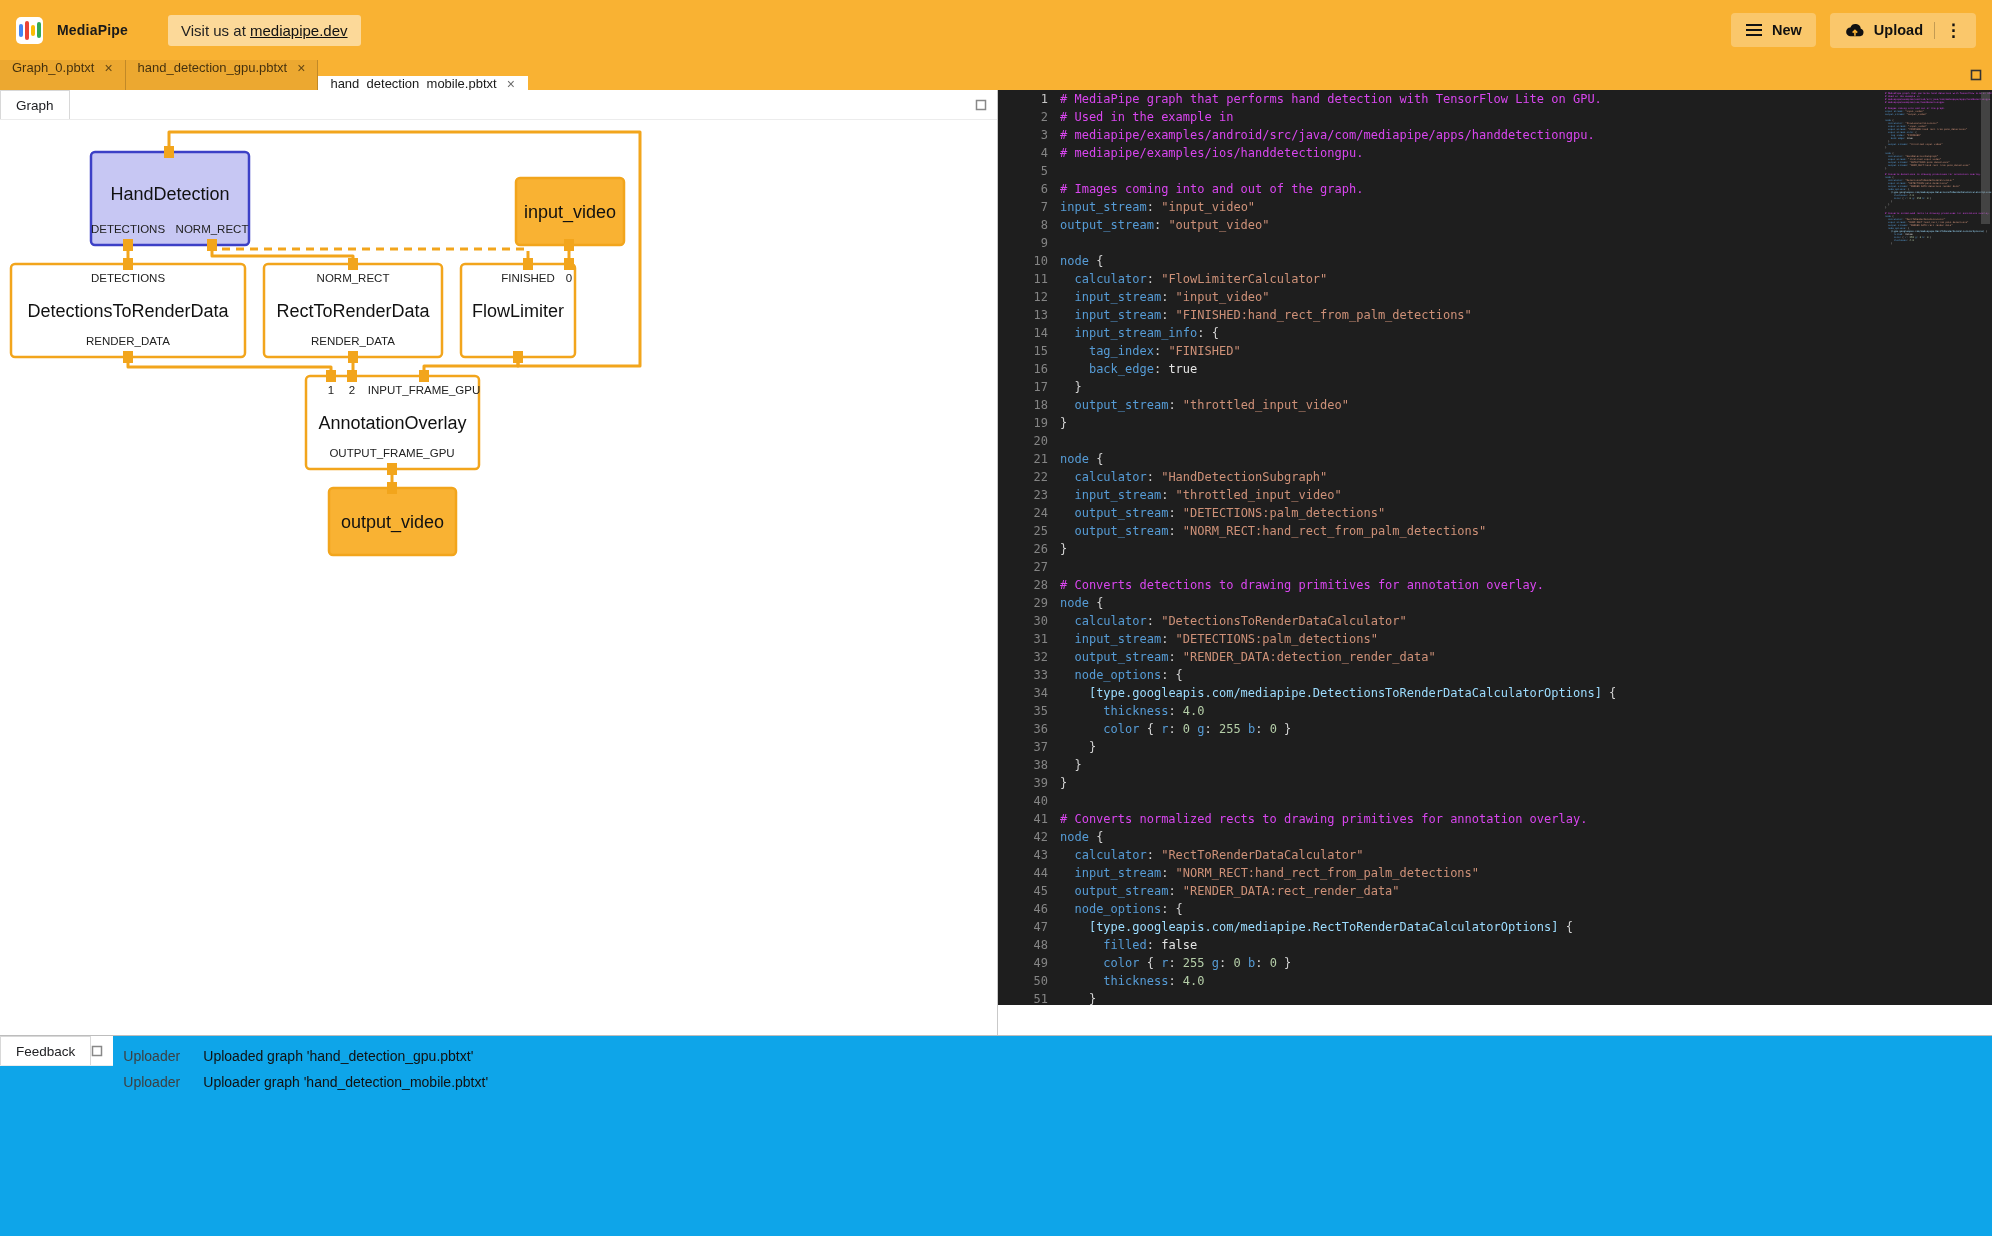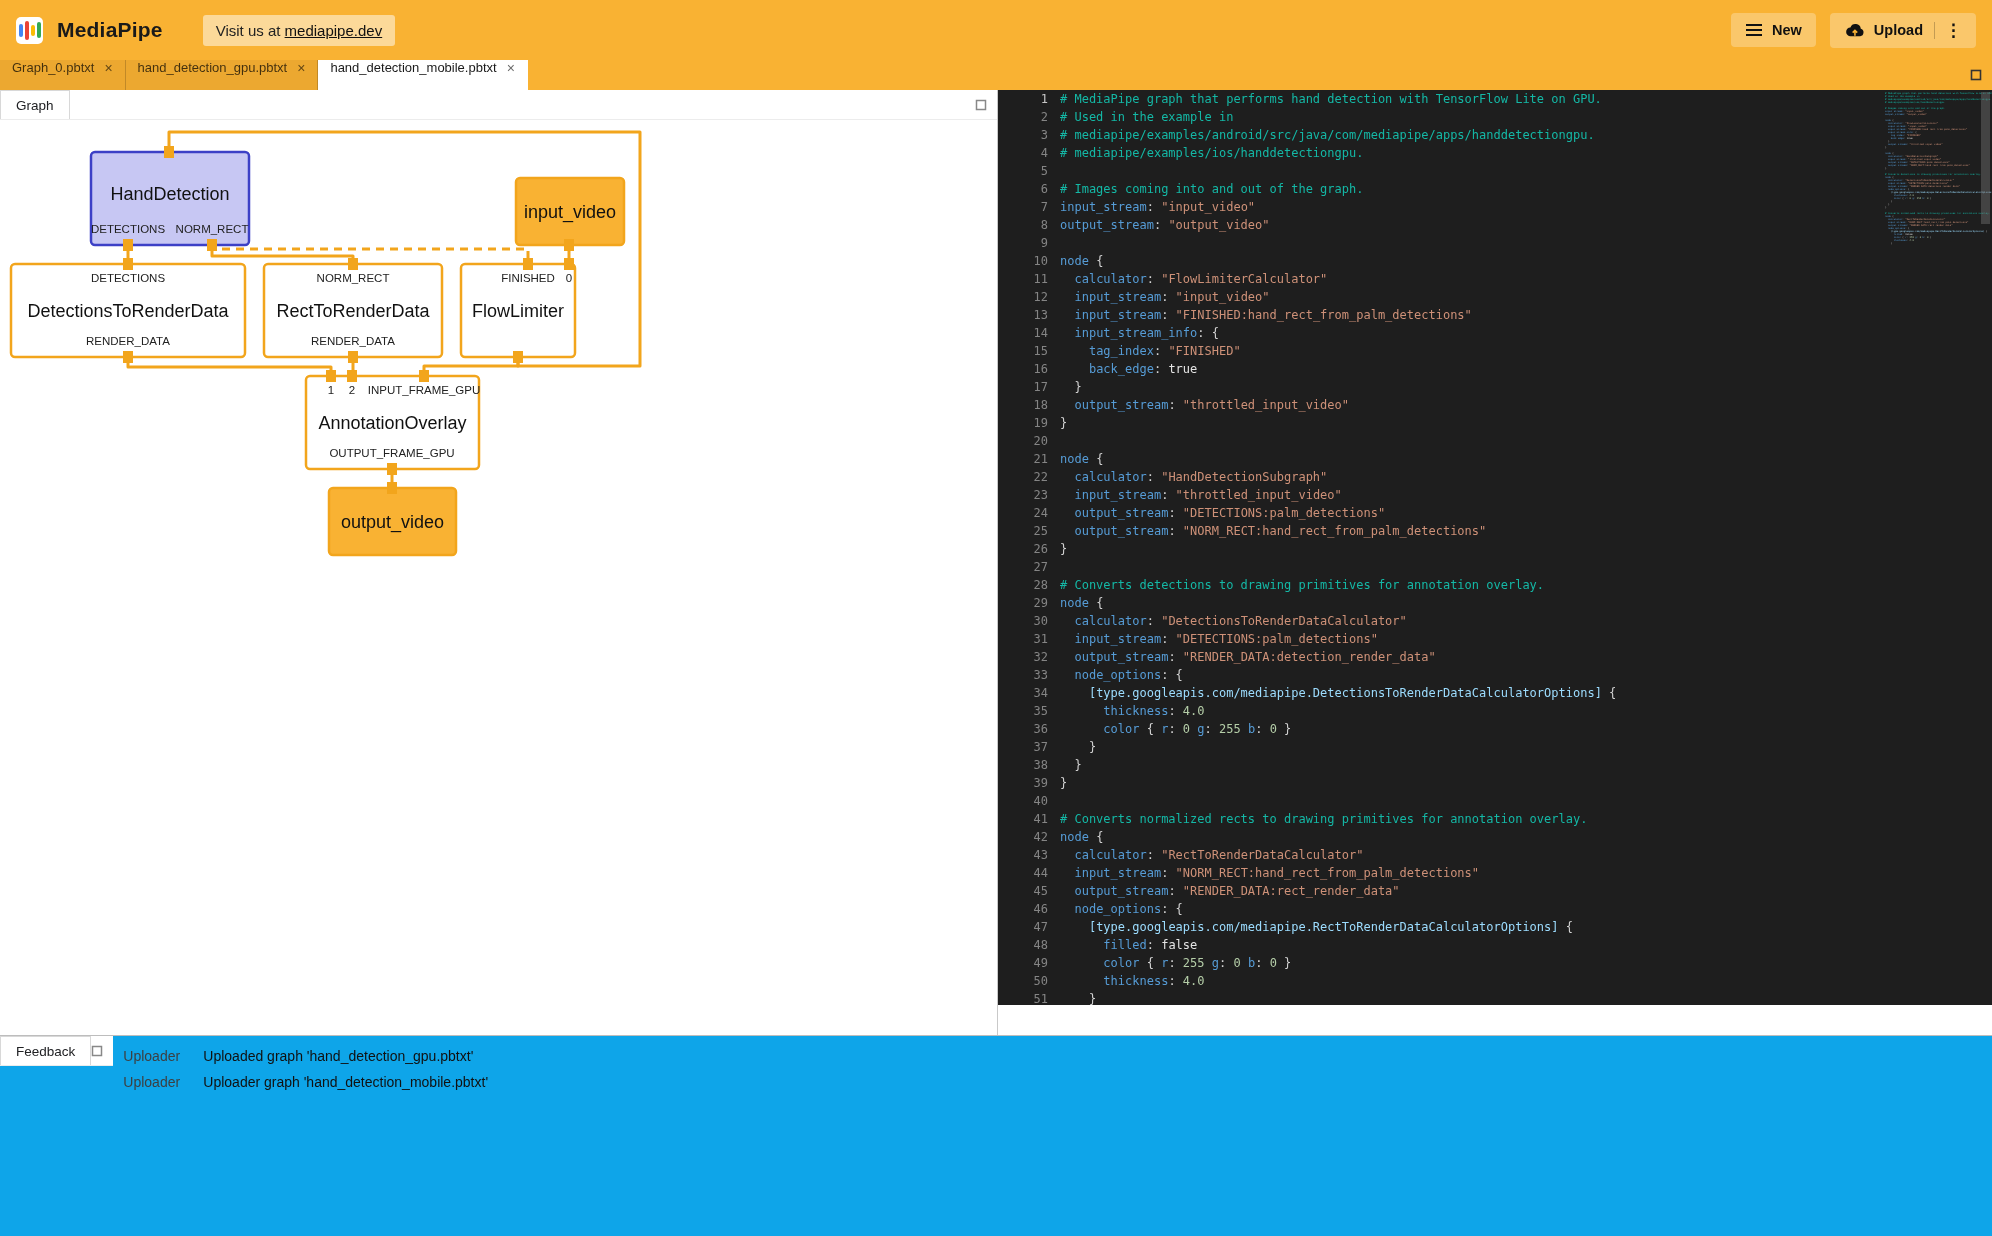--- a/index.html
+++ b/index.html
@@ -5,38 +5,38 @@
   * { box-sizing: border-box; margin: 0; padding: 0; }
   html,body { width:1992px; height:1236px; overflow:hidden; background:#fff;
               font-family:"Liberation Sans", sans-serif; }
 
   
   .app-header { height:60px; background:#F9B233; display:flex; align-items:center;
                 padding:0 16px; gap:14px; }
   .logo-chip { width:27px; height:27px; background:#fff; border-radius:5px;
                display:flex; align-items:center; justify-content:center; gap:2px; }
   .logo-bar { width:4px; border-radius:2px; }
-  .app-title { font-size:21px; font-weight:bold; color:#1a1a1a; letter-spacing:.2px; }
+  .app-title { font-size:14px; font-weight:bold; color:#1a1a1a; letter-spacing:.2px; }
   .visit-chip { margin-left:26px; background:rgba(255,255,255,.5); border-radius:3px;
                 padding:7px 13px; font-size:15px; color:#222; }
   .visit-chip a { color:#111; text-decoration:underline; cursor:pointer; }
   .hdr-spacer { flex:1; }
   .hdr-btn { display:flex; align-items:center; gap:9px; background:rgba(255,255,255,.28);
              border:none; border-radius:4px; padding:9px 14px; font-size:14.5px;
              font-weight:bold; color:#111; cursor:pointer; font-family:inherit; }
   .kebab { font-size:17px; font-weight:bold; color:#111; padding-left:10px; margin-left:2px;
            border-left:1px solid rgba(0,0,0,.22); line-height:1; }
 
   
   .tabstrip { height:30px; background:#F9B233; display:flex; align-items:stretch; }
   .doc-tabs { display:flex; }
   .doc-tab { display:flex; align-items:flex-start; padding:0 12px; font-size:13px;
              color:rgba(0,0,0,.72); background:rgba(0,0,0,.05);
              border-right:1px solid rgba(0,0,0,.18); cursor:pointer; gap:10px; }
-  .doc-tab.active { background:#fff; color:#1a1a1a; border-right-color:transparent; }
+  .doc-tab.active { background:#fff; color:#1a1a1a; border-right-color:transparent;margin-top:16px; }
   .tab-close { font-size:14px; color:rgba(0,0,0,.6); }
   .strip-right { margin-left:auto; display:flex; align-items:center; padding-right:10px; }
 
   
   .main { display:flex; height:945px; }
   .graph-panel { width:998px; border-right:1px solid #c9c9c9; background:#fff;
                  display:flex; flex-direction:column; }
   .editor-panel { flex:1; display:flex; flex-direction:column; background:#fff; }
 
   .panel-header { height:30px; background:#fff; display:flex; align-items:stretch;
@@ -63,21 +63,21 @@
 
   
   .editor { position:relative; height:915px; background:#1E1E1E; overflow:hidden; }
   .code { position:absolute; left:0; top:0; right:112px; bottom:0;
           font-family:"DejaVu Sans Mono", monospace; font-size:12px; line-height:18px;
           white-space:pre; }
   .code-line { height:18px; display:flex; }
   .ln { width:50px; flex:none; text-align:right; color:#858585; }
   .ln-active { color:#c6c6c6; }
   .lc { margin-left:12px; color:#D4D4D4; }
-  .tk-c { color:#14b8a6; }
+  .tk-c { color:#d946ef; }
   .tk-k { color:#569CD6; }
   .tk-s { color:#CE9178; }
   .tk-n { color:#B5CEA8; }
   .tk-b { color:#e5e5e5; }
   .tk-t { color:#9CDCFE; }
   .minimap { position:absolute; right:0; top:0; width:112px; bottom:0; background:#1E1E1E;
              font-family:"DejaVu Sans Mono", monospace; font-size:2.4px; line-height:3px;
              white-space:pre; color:#bdbdbd; padding:2px 0 0 5px; overflow:hidden; }
   .mini-line { height:3px; overflow:hidden; }
   .scroll-thumb { position:absolute; right:2px; top:2px; width:9px; height:132px;

